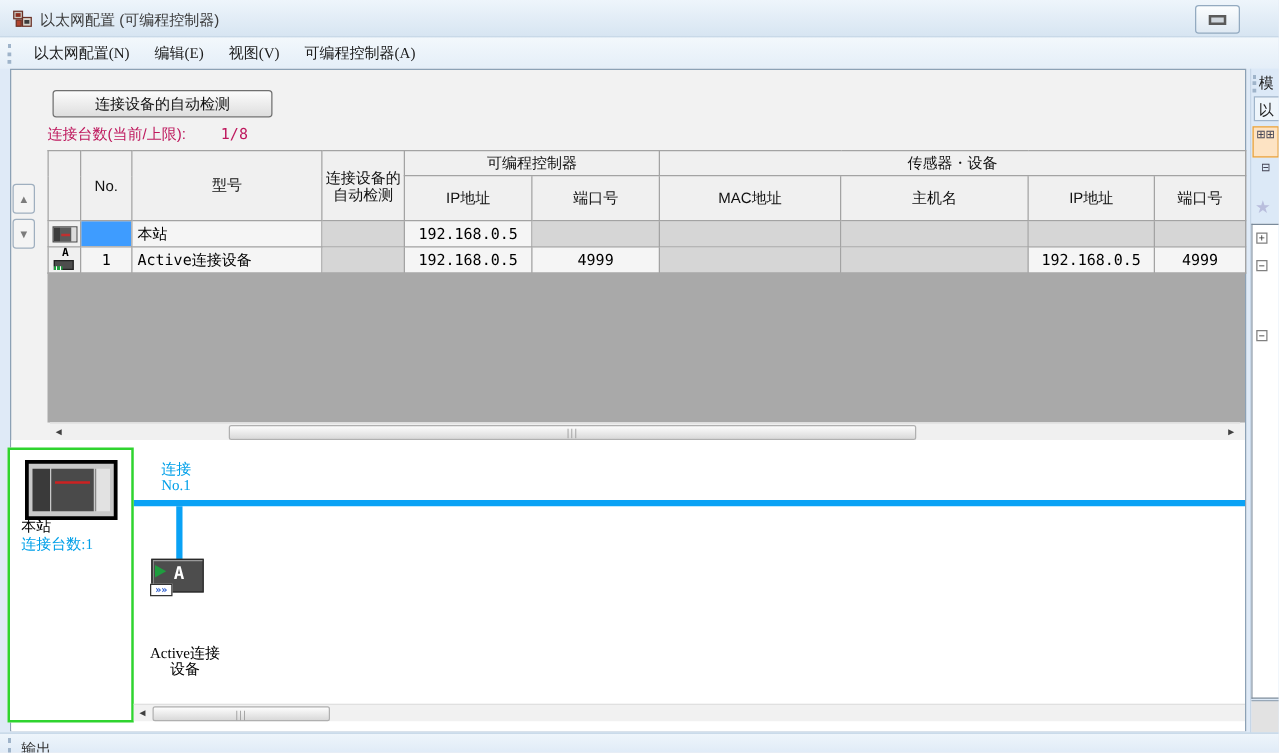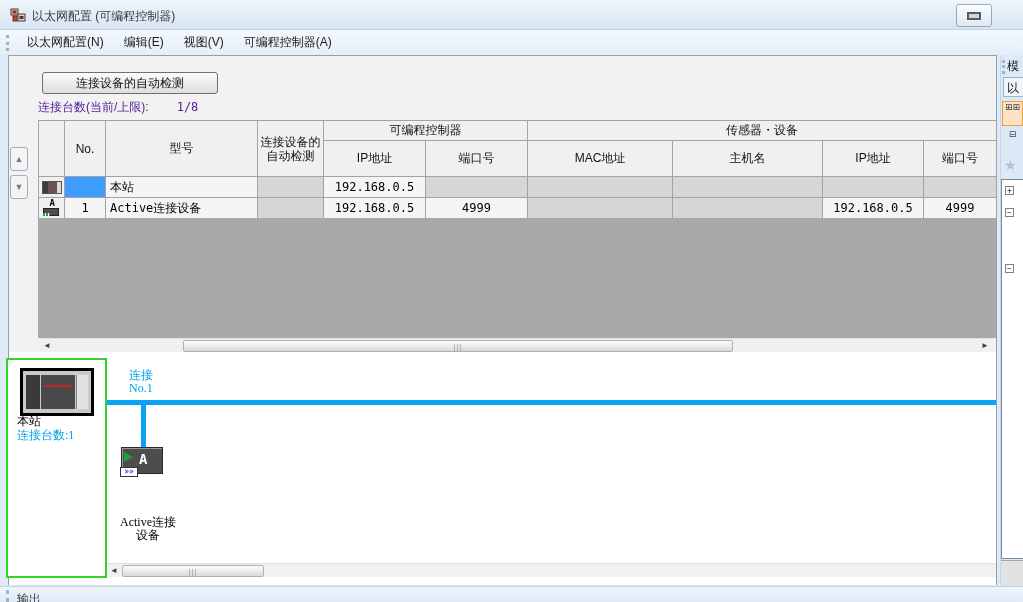--- a/index.html
+++ b/index.html
@@ -20,31 +20,31 @@
   .min-btn { left:956px; top:4px; width:36px; height:23px;
     background:linear-gradient(#fbfdfe,#dfe9f3);
     border:1px solid #93aac0; border-radius:3px; cursor:default; }
   .min-btn .glyph { position:absolute; left:10px; top:7px; width:14px; height:8px;
     border:2px solid #5a5a5a; background:#cfd6dd; }
 
   
   .menubar { left:0; top:30px; width:1023px; height:25px;
     background:linear-gradient(#f3f8fc,#e4eef8); display:flex; align-items:center; }
   .grip { width:3px; height:16px; border-left:3px dotted #9fb4ca; margin:0 8px 0 6px; }
-  .menu-item { padding:3px 10px; color:#1a1a1a; }
+  .menu-item { padding:3px 10px; color:#1a1a1a;font-family:Liberation Serif, serif; }
 
   
   .main-panel { left:8px; top:55px; width:989px; height:530px;
     background:#f2f2f2; border:1px solid #8ca1b5; }
 
   .autodetect-btn { left:42px; top:72px; width:176px; height:22px;
     background:linear-gradient(#fcfcfc,#dedede);
     border:1px solid #707070; border-radius:3px;
     text-align:center; line-height:20px; color:#111; }
-  .count-row { left:38px; top:99px; color:#4c1d95; }
+  .count-row { left:38px; top:99px; color:#be185d; }
   .count-row .val { margin-left:28px; font-family:"DejaVu Sans Mono",monospace; }
 
   .updown { width:18px; height:24px; background:#f4f4f4; border:1px solid #9fafbf;
     border-radius:3px; text-align:center; line-height:22px; color:#7c7c7c; font-size:9px; }
   .btn-up { left:10px; top:147px; }
   .btn-down { left:10px; top:175px; }
 
   
   .cfg-table { left:38px; top:120px; width:958px; border-collapse:collapse;
     table-layout:fixed; font-size:12px; }

